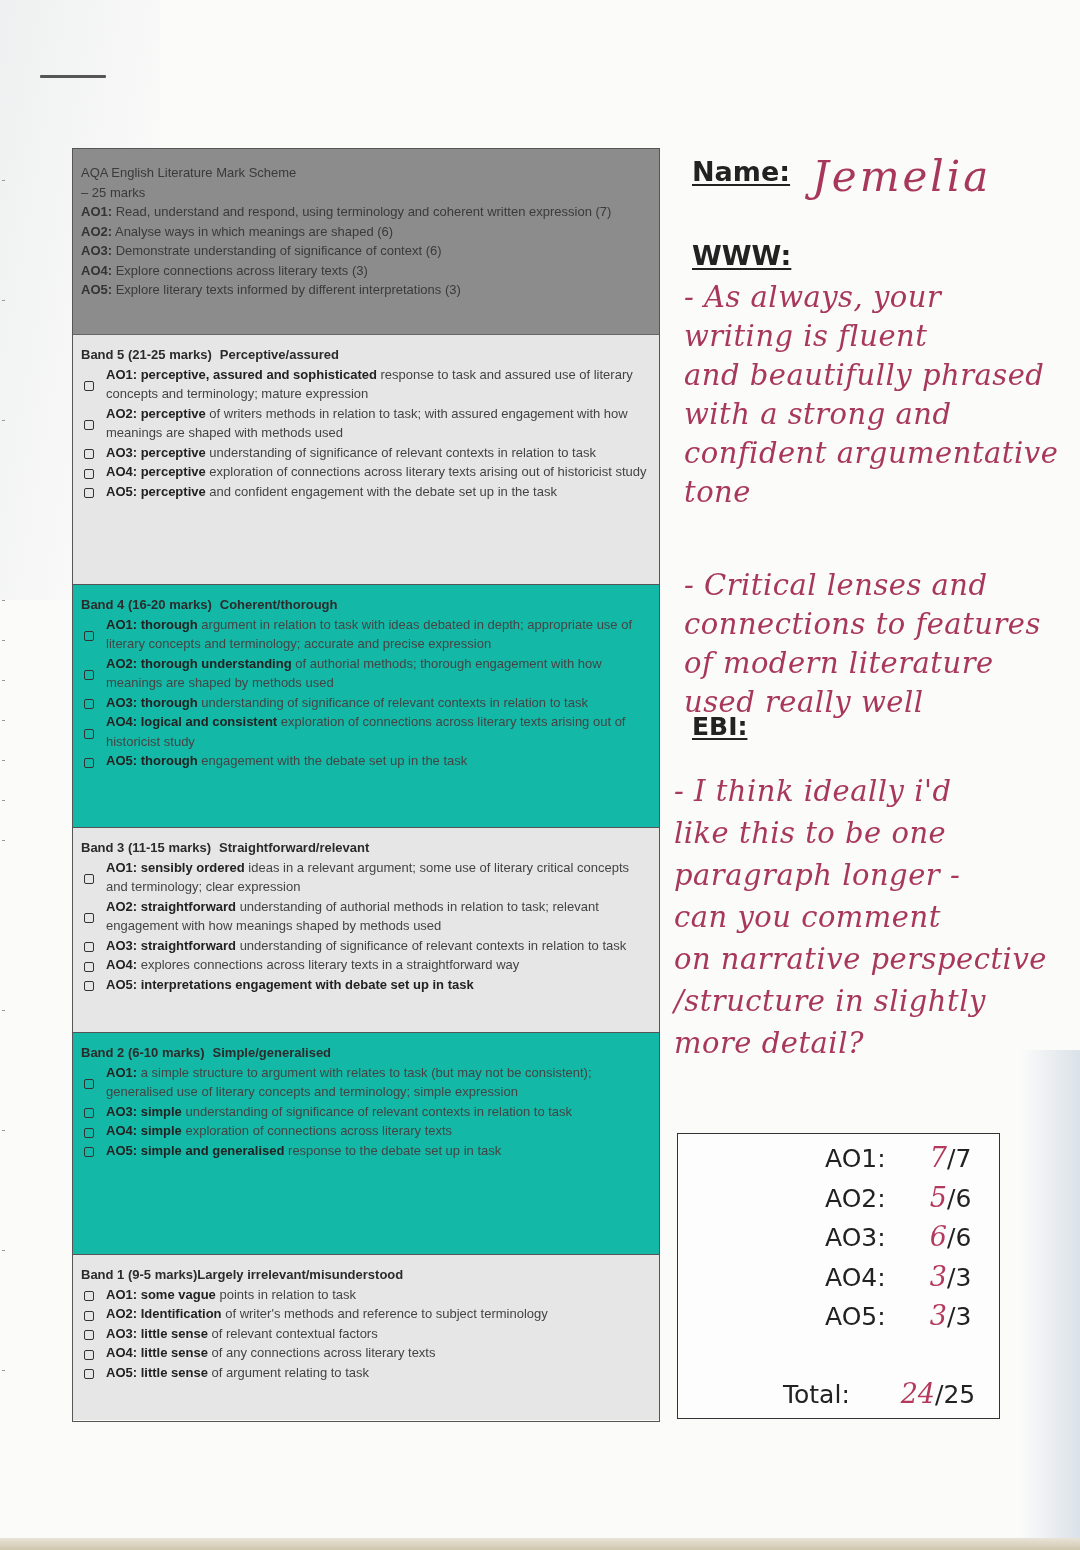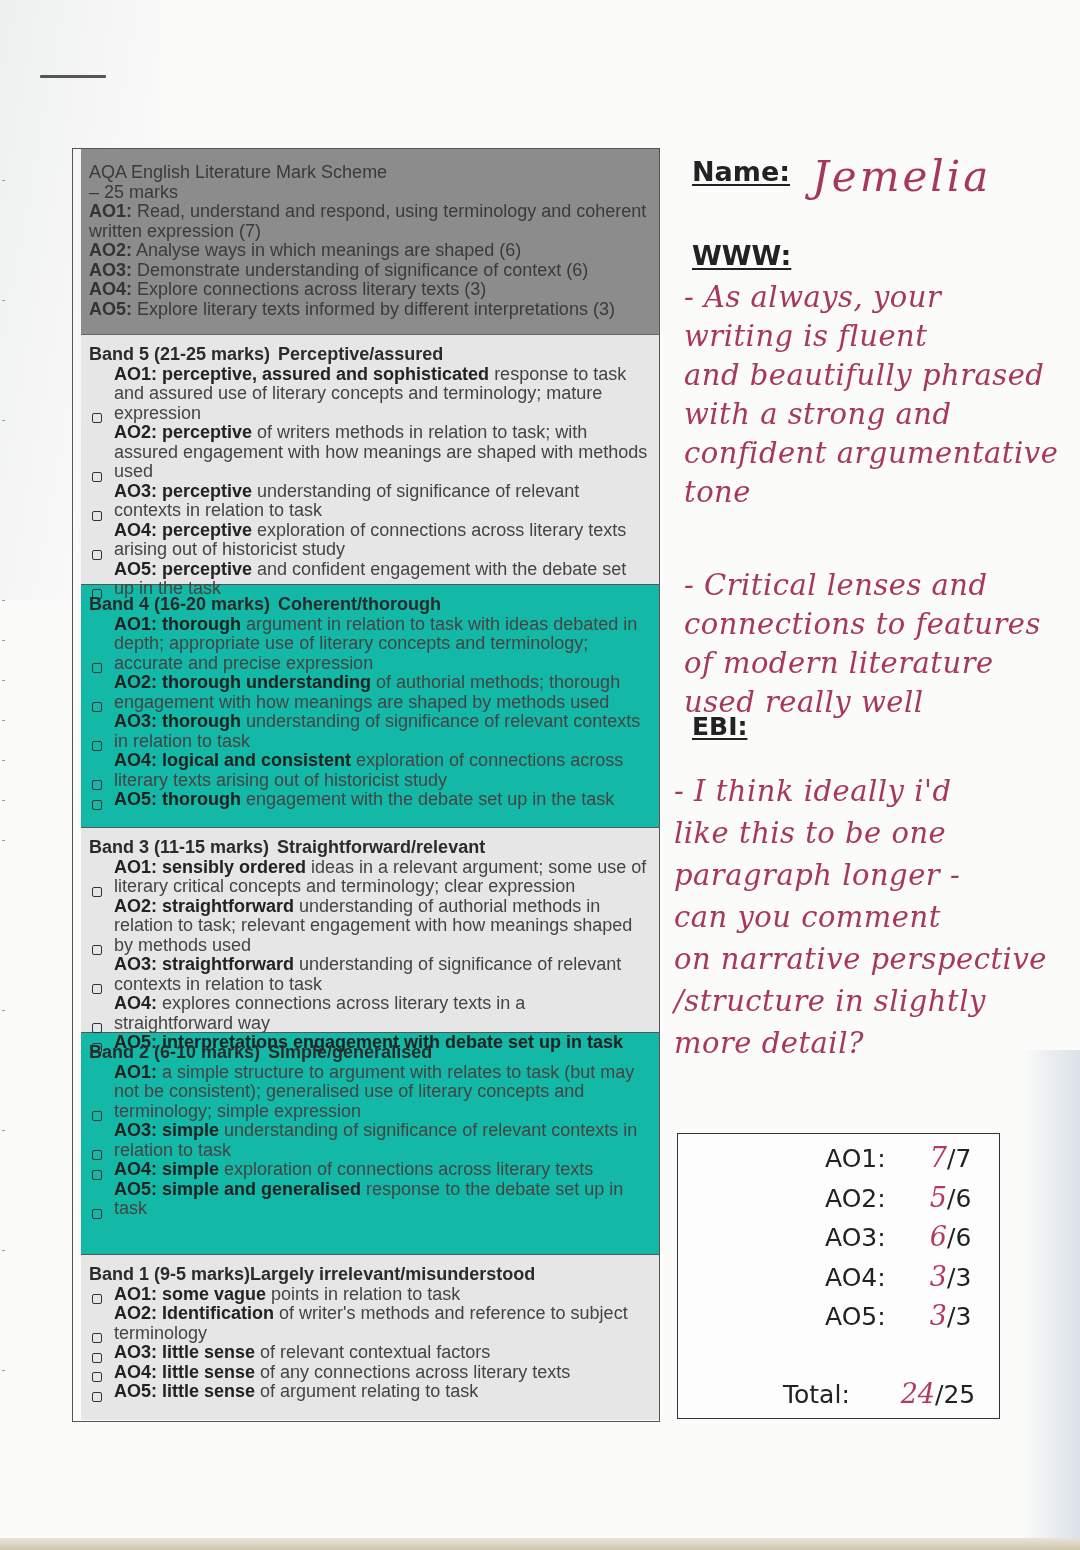--- a/index.html
+++ b/index.html
@@ -29,37 +29,37 @@
     }
     .hole-dash {
       position: absolute; left: 40px; top: 75px; width: 66px; height: 3px;
       background: #555; border-radius: 1px;
     }
 
     
     .scheme {
       position: absolute; left: 72px; top: 148px; width: 588px; height: 1274px;
       border: 1.5px solid #555; box-sizing: border-box;
-      font-size: 18px; line-height: 19.5px; padding-left: 8px;
+      font-size: 13px; line-height: 19.5px;
     }
     .scheme-header {
       background: #8c8c8c; color: #3a3a3a; height: 186px; box-sizing: border-box;
       padding: 14px 8px 0 8px; border-bottom: 1.5px solid #666;
     }
     .scheme-header .ttl { font-weight: normal; }
     .scheme-header .ao-row b { font-weight: bold; color: #333; }
     .band {
       box-sizing: border-box; padding: 10px 10px 0 8px;
       border-bottom: 1.5px solid #555;
     }
     .band.shaded { background: #e6e6e6; }
     .band.white { background: #14b8a6; }
     .band-title { font-weight: bold; color: #2b2b2b; }
     .band-title .desc { margin-left: 8px; text-align: center; }
-    .crit { display: flex; align-items: flex-end; }
+    .crit { display: flex; align-items: center; }
     .chk {
       width: 10px; height: 10px; border: 1.5px solid #333; border-radius: 2px;
       margin: 4px 12px 0 3px; flex: 0 0 auto; box-sizing: border-box;
     }
     .crit-text { flex: 1; color: #444; }
     .crit-text b { color: #222; }
 
     
     .label {
       position: absolute; font-family: "DejaVu Sans", sans-serif; font-weight: bold;

